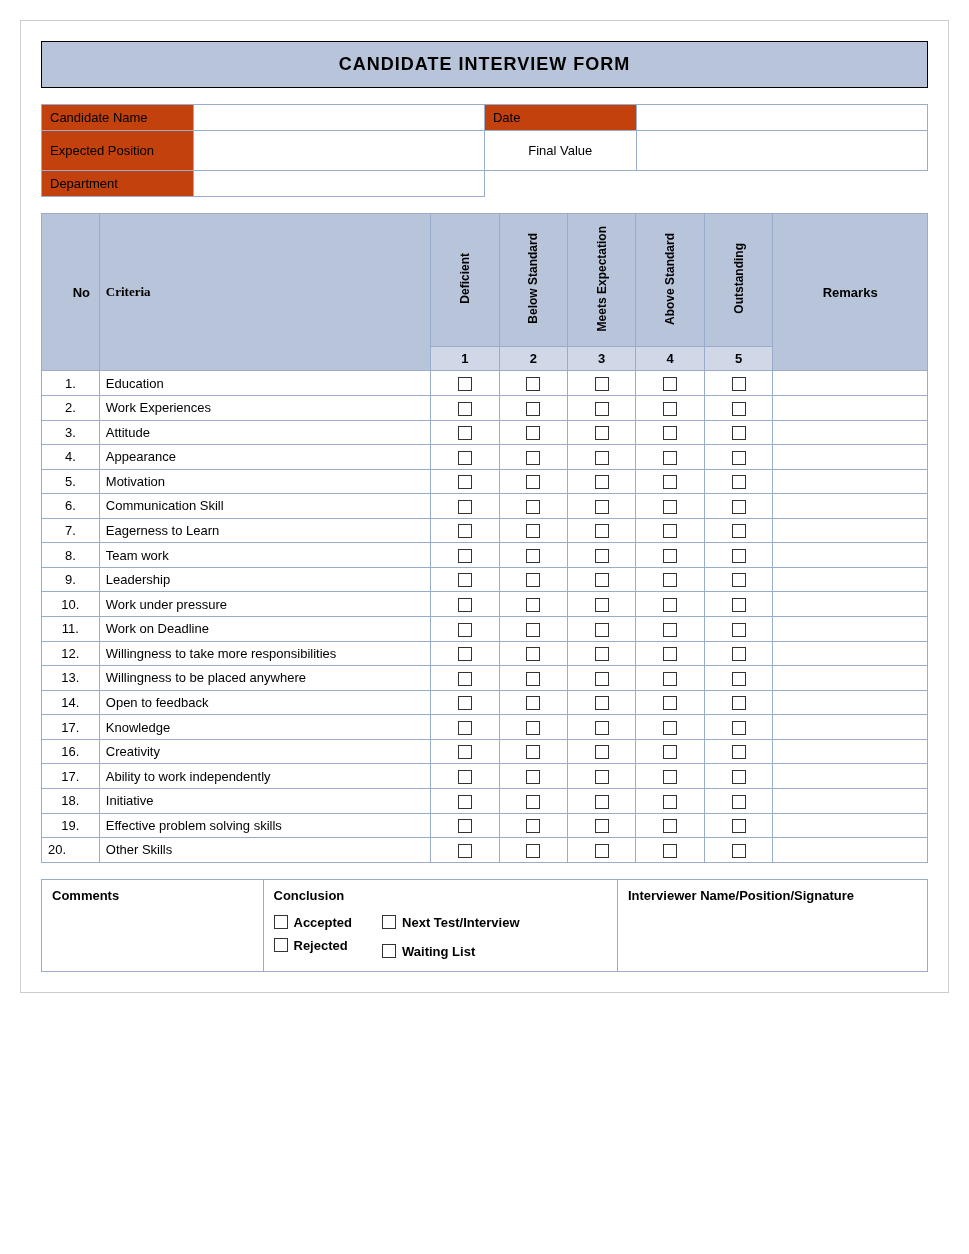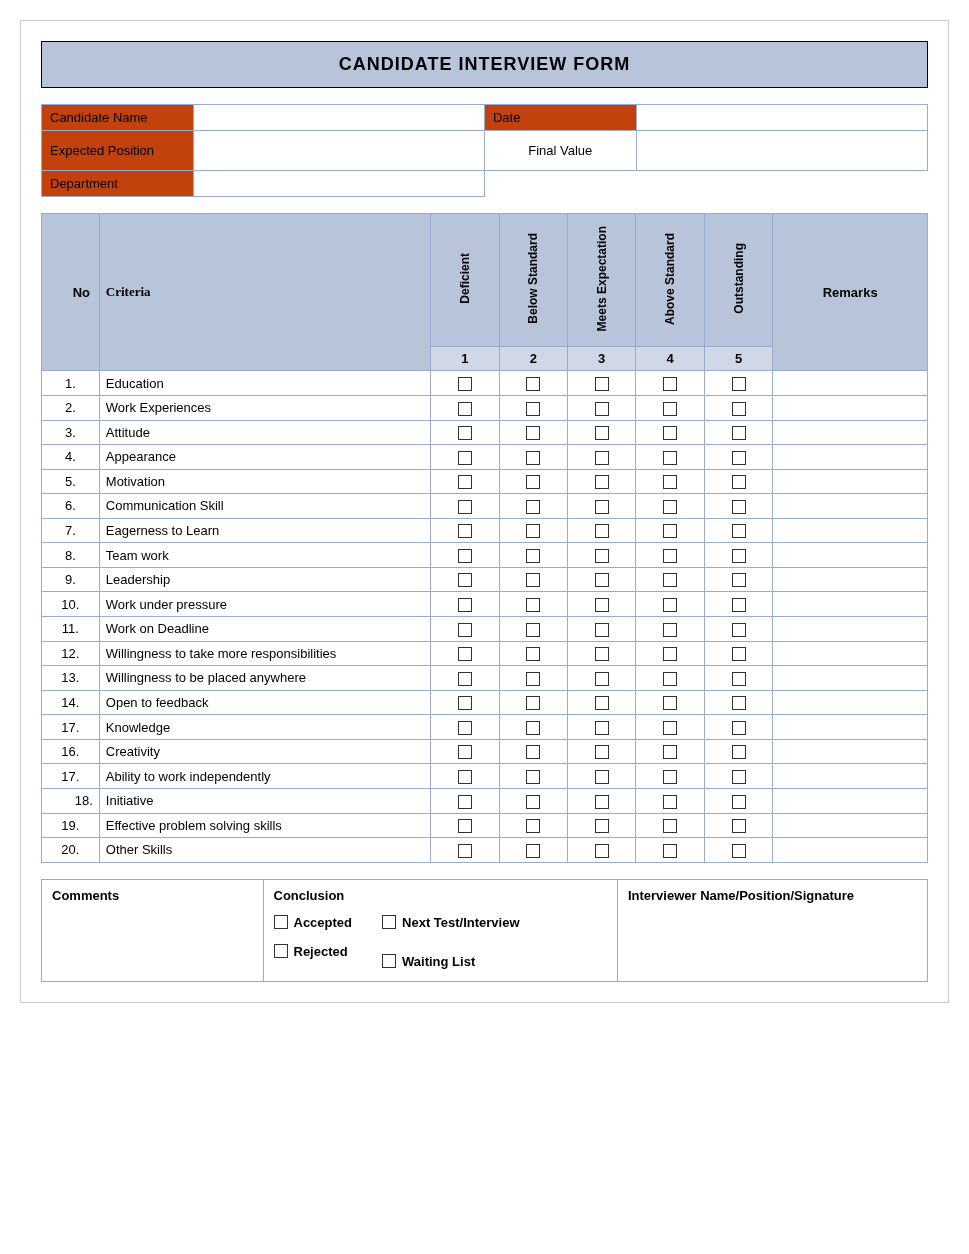--- a/index.html
+++ b/index.html
@@ -357,72 +357,72 @@
       <td style="text-align:center;">17.</td>
       <td class="criteria-col">Ability to work independently</td>
       <td class="checkbox-cell"><span class="cb"></span></td>
       <td class="checkbox-cell"><span class="cb"></span></td>
       <td class="checkbox-cell"><span class="cb"></span></td>
       <td class="checkbox-cell"><span class="cb"></span></td>
       <td class="checkbox-cell"><span class="cb"></span></td>
       <td></td>
     </tr>
         <tr class="data-row">
-      <td style="text-align:right;">18.</td>
+      <td style="text-align:center;">18.</td>
       <td class="criteria-col">Initiative</td>
       <td class="checkbox-cell"><span class="cb"></span></td>
       <td class="checkbox-cell"><span class="cb"></span></td>
       <td class="checkbox-cell"><span class="cb"></span></td>
       <td class="checkbox-cell"><span class="cb"></span></td>
       <td class="checkbox-cell"><span class="cb"></span></td>
       <td></td>
     </tr>
         <tr class="data-row">
       <td style="text-align:center;">19.</td>
       <td class="criteria-col">Effective problem solving skills</td>
       <td class="checkbox-cell"><span class="cb"></span></td>
       <td class="checkbox-cell"><span class="cb"></span></td>
       <td class="checkbox-cell"><span class="cb"></span></td>
       <td class="checkbox-cell"><span class="cb"></span></td>
       <td class="checkbox-cell"><span class="cb"></span></td>
       <td></td>
     </tr>
         <tr class="data-row">
-      <td style="text-align:center;">20.</td>
+      <td style="text-align:left;">20.</td>
       <td class="criteria-col">Other Skills</td>
       <td class="checkbox-cell"><span class="cb"></span></td>
       <td class="checkbox-cell"><span class="cb"></span></td>
       <td class="checkbox-cell"><span class="cb"></span></td>
       <td class="checkbox-cell"><span class="cb"></span></td>
       <td class="checkbox-cell"><span class="cb"></span></td>
       <td></td>
     </tr>
       </tbody>
   </table>
 
   <table class="footer-table">
     <tbody>
         <tr>
       <td class="footer-comments">
         <span>Comments</span>
       </td>
       <td class="footer-conclusion">
         <div>Conclusion</div>
         <div class="conclusion-row">
-          <div style="display:flex; flex-direction:column; gap:6px;">
+          <div style="display:flex; flex-direction:column; ">
             <div class="conclusion-item">
               <span class="cb"></span>
               <span>Accepted</span>
             </div>
             <div class="conclusion-item">
               <span class="cb"></span>
               <span>Rejected</span>
             </div>
           </div>
-          <div style="display:flex; flex-direction:column; gap:16px;">
+          <div style="display:flex; flex-direction:column; gap:6px;">
             <div class="conclusion-item">
               <span class="cb"></span>
               <span>Next Test/Interview</span>
             </div>
             <div class="conclusion-item">
               <span class="cb"></span>
               <span>Waiting List</span>
             </div>
           </div>
         </div>

